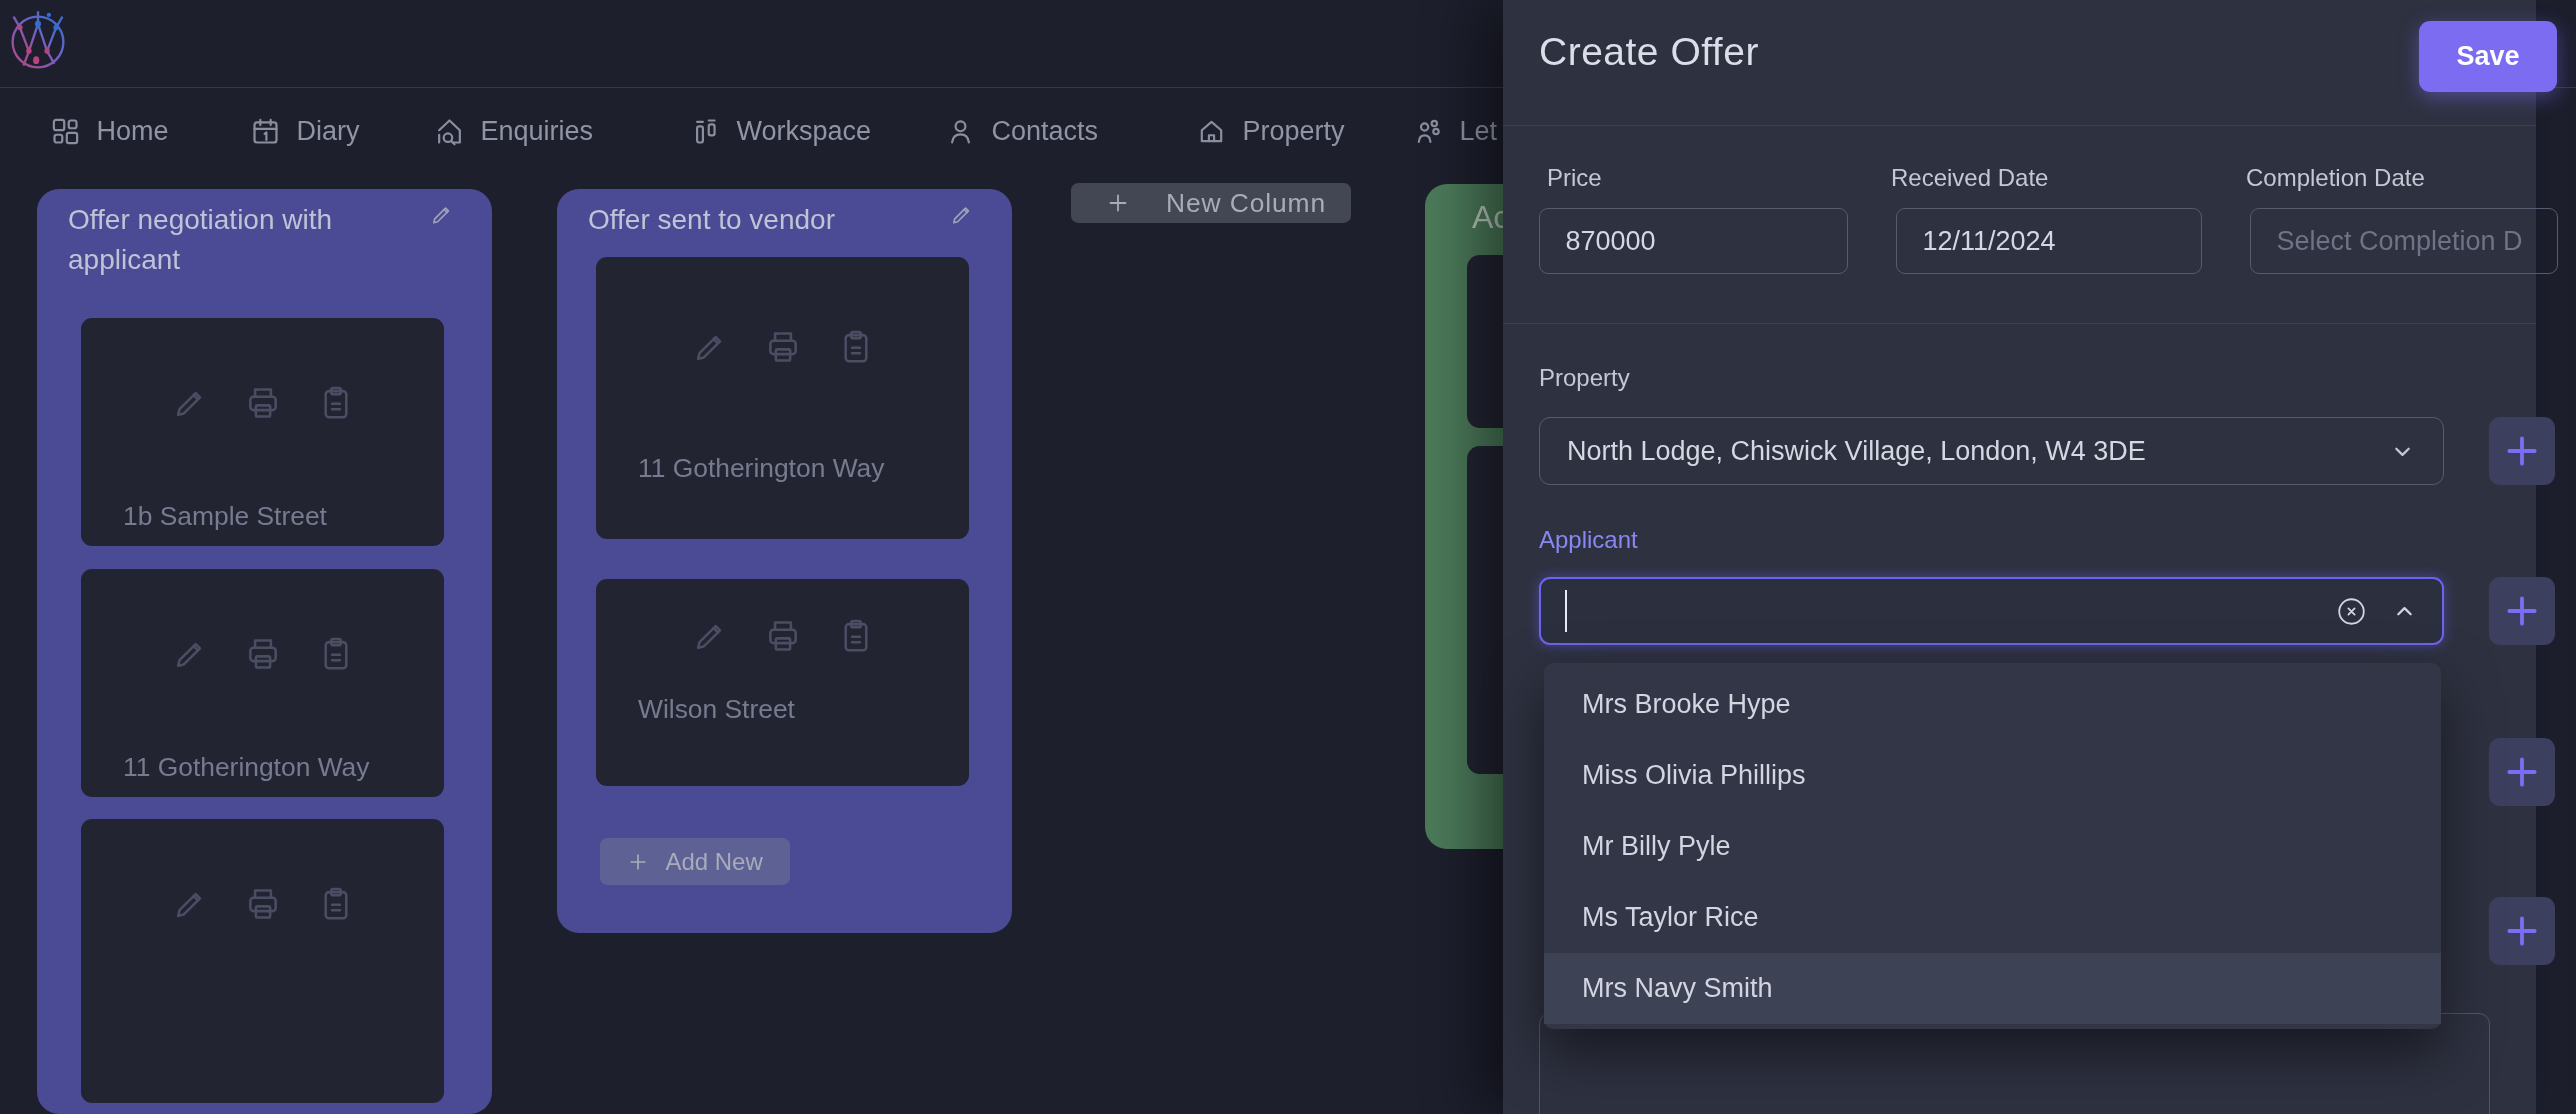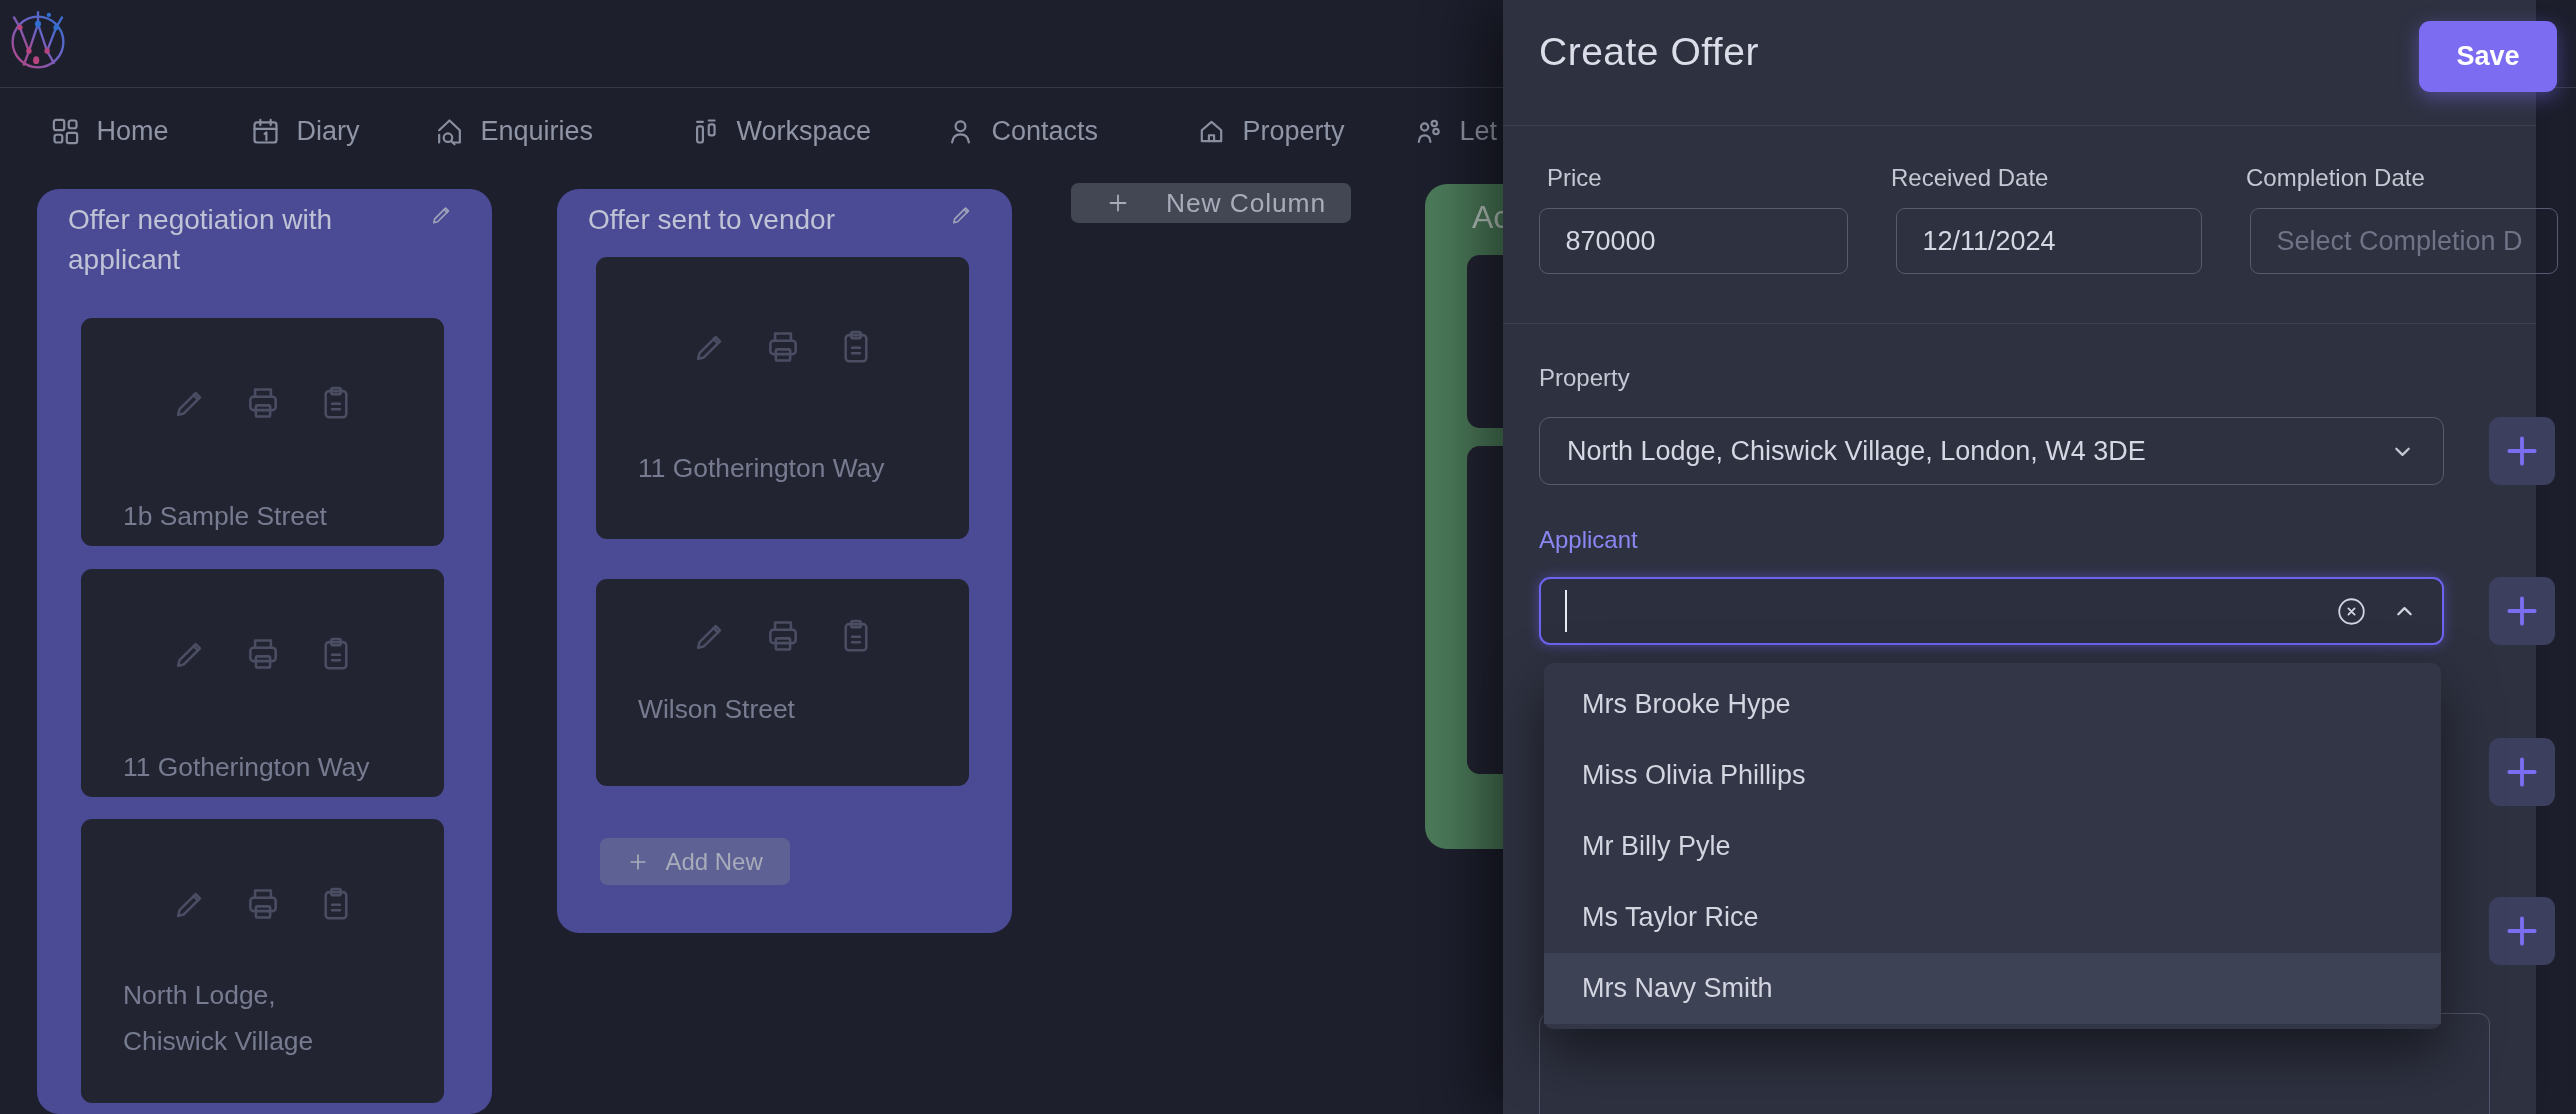--- a/index.html
+++ b/index.html
@@ -238,21 +238,20 @@
             </svg>
           </span>
         <span>
             <svg viewBox="0 0 24 24">
               <rect x="5.5" y="4.5" width="13" height="16.5" rx="2"></rect>
               <rect x="9" y="2.5" width="6" height="4" rx="1.2"></rect>
               <path d="M9.5 12.5h5M9.5 16h5"></path>
             </svg>
           </span>
       </div>
-      <div class="card-title" style="top:153px;max-width:228px;">North Lodge, Chiswick Village</div>
     </div>
   </div>
 
   <div class="col col-purple" style="left:557px;top:189px;width:455px;height:744px;">
     <div class="col-header">Offer sent to vendor</div>
     <span class="col-pencil">
         <svg viewBox="0 0 24 24">
           <path d="M4.5 19.5l.9-3.6L15.6 5.7l2.7 2.7L8.1 18.6l-3.6.9z"></path>
           <path d="M14.3 7l2.7 2.7"></path>
         </svg>

